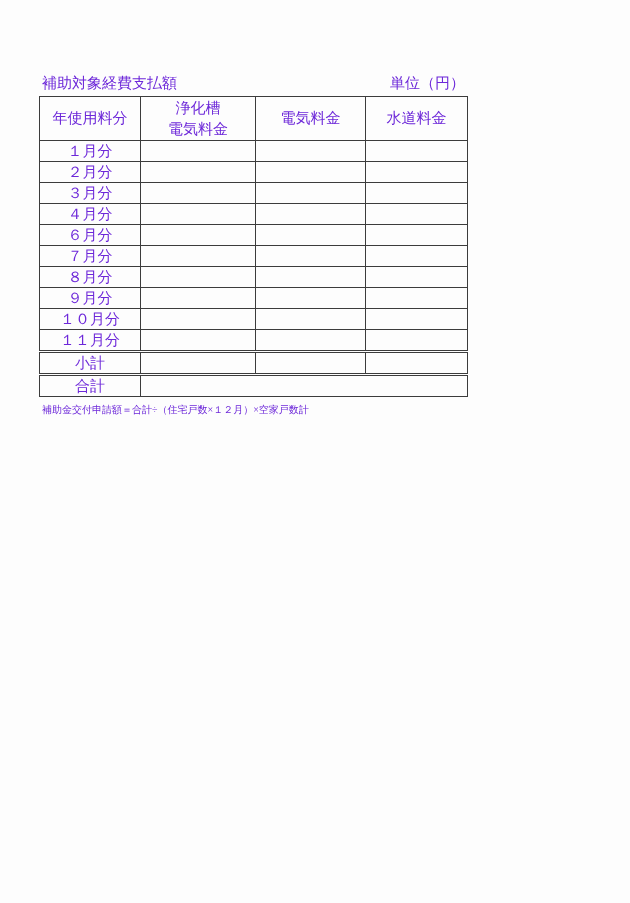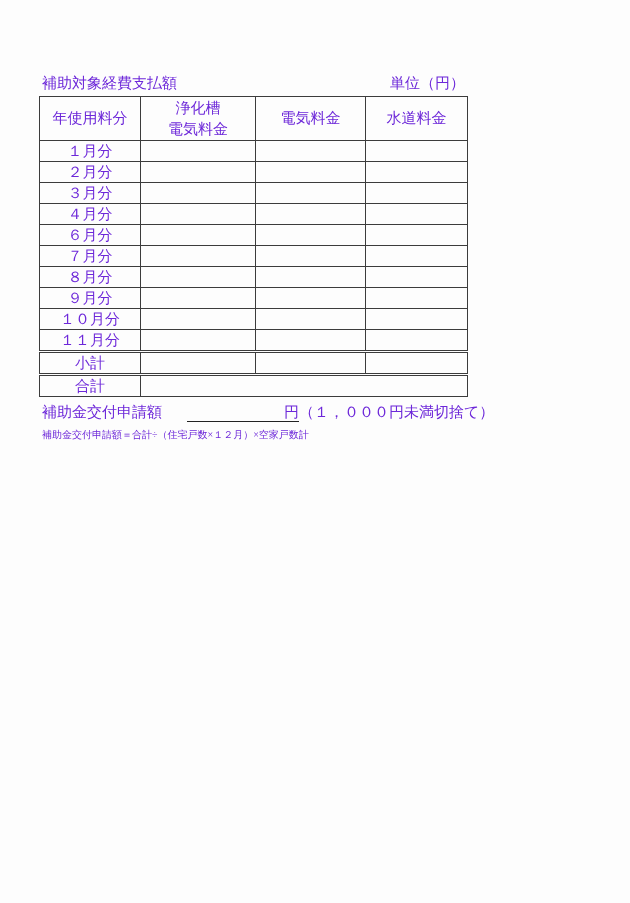--- a/index.html
+++ b/index.html
@@ -190,20 +190,17 @@
           <td></td>
           <td></td>
         </tr>
         <tr class="total-row">
           <td>合計</td>
           <td colspan="3"></td>
         </tr>
       </tbody>
     </table>
 
-    <div class="footer-line1">
-      <span>補助金交付申請額</span><span class="fill-line"><span class="blank"></span><span>円</span></span><span>（１，０００円未満切捨て）</span>
-    </div>
 
     <div class="footer-line2">補助金交付申請額＝合計÷（住宅戸数×１２月）×空家戸数計</div>
 
   </div>
 </div>
 
 </body></html>

